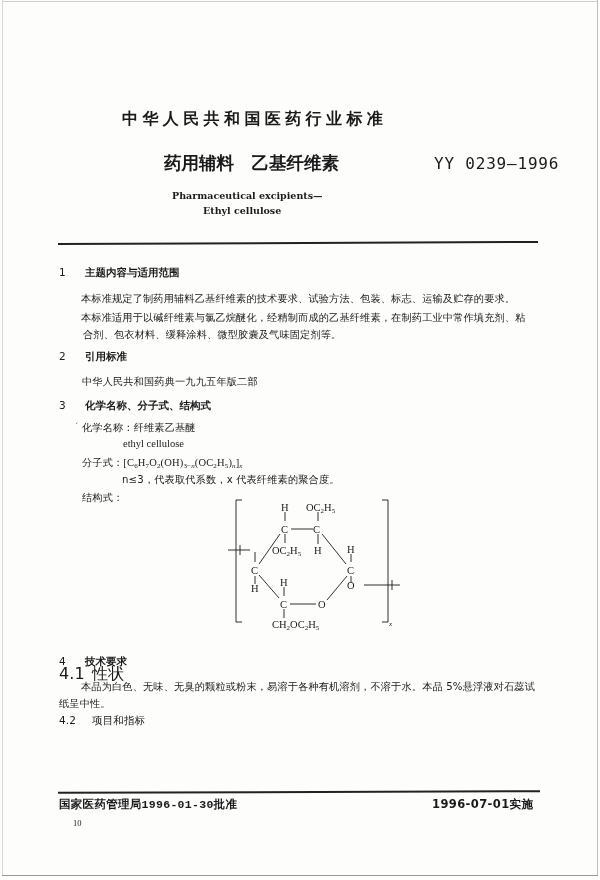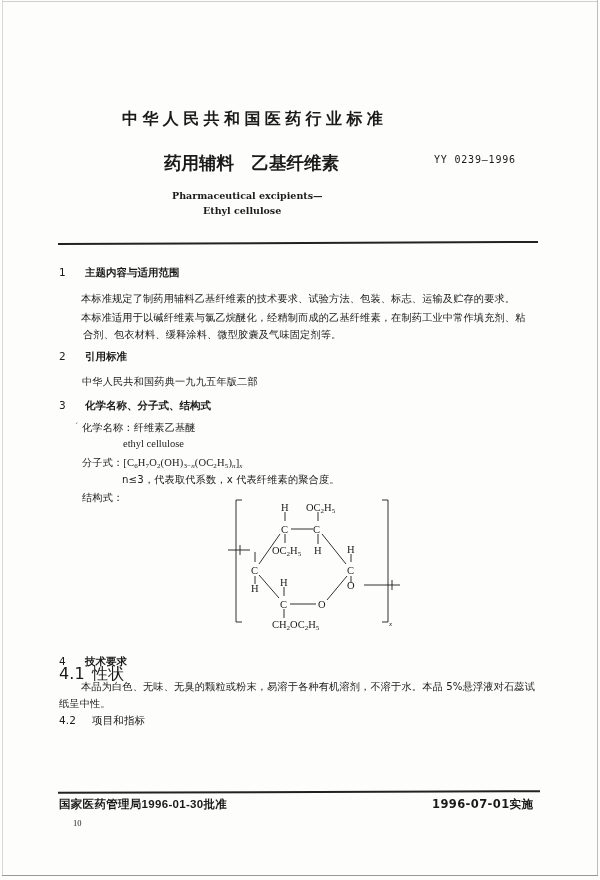--- a/index.html
+++ b/index.html
@@ -17,21 +17,21 @@
 
     .std-header {
       left: 122px; top: 109px; font-size: 16px; font-weight: bold; letter-spacing: 4.4px;
       font-family: "DejaVu Sans", "Liberation Sans", sans-serif;
     }
     .doc-title {
       left: 156px; top: 151px; font-size: 17.5px; font-weight: bold;
       font-family: "DejaVu Sans", "Liberation Sans", sans-serif; word-spacing: 10px; margin-left: 8px;
     }
     .doc-code {
-      left: 434px; top: 154px; font-size: 10px; letter-spacing: 0.8px;
+      left: 434px; top: 154px; font-size: 16px; letter-spacing: 0.8px;
       font-family: "DejaVu Sans Mono", "Liberation Mono", monospace;
     }
     .en-title-1 { left: 172px; top: 190px; font-size: 9.5px; font-weight: bold; }
     .en-title-2 { left: 203px; top: 205px; font-size: 9.5px; font-weight: bold; }
 
     .rule-top { position: absolute; left: 58px; top: 242px; width: 480px; height: 1.5px; background: #222; transform: rotate(-0.25deg); }
 
     .sec-heading {
       font-family: "DejaVu Sans", "Liberation Sans", sans-serif;
       font-size: 10.5px; font-weight: bold;
@@ -46,21 +46,21 @@
     sub { font-size: 7px; vertical-align: -2px; line-height: 0; }
 
     .structure { position: absolute; left: 222px; top: 492px; width: 185px; height: 140px; }
     .structure svg { width: 185px; height: 140px; overflow: visible; }
     .structure text { font-family: "Liberation Serif", "DejaVu Serif", serif; font-size: 10.5px; fill: #1a1a1a; }
     .structure .sm { font-size: 7px; }
 
     .rule-bottom { position: absolute; left: 58px; top: 791px; width: 482px; height: 1.5px; background: #222; transform: rotate(-0.2deg); }
     .footer-left {
       left: 59px; top: 797px; font-size: 11.5px; font-weight: bold;
-      font-family: Liberation Sans, sans-serif; letter-spacing: 0.3px;
+      font-family: Liberation Mono, monospace; letter-spacing: 0.3px;
     }
     .footer-right {
       left: 432px; top: 797px; font-size: 11.5px; font-weight: bold;
       font-family: "DejaVu Sans", "Liberation Sans", sans-serif; letter-spacing: 0.4px;
     }
     .page-number { left: 73px; top: 818px; font-size: 8.5px; font-family: "Liberation Serif", serif; }
     .stray-mark { left: 74px; top: 422px; font-size: 9px; color: #555; }
   </style>
 </head>
 <body>

